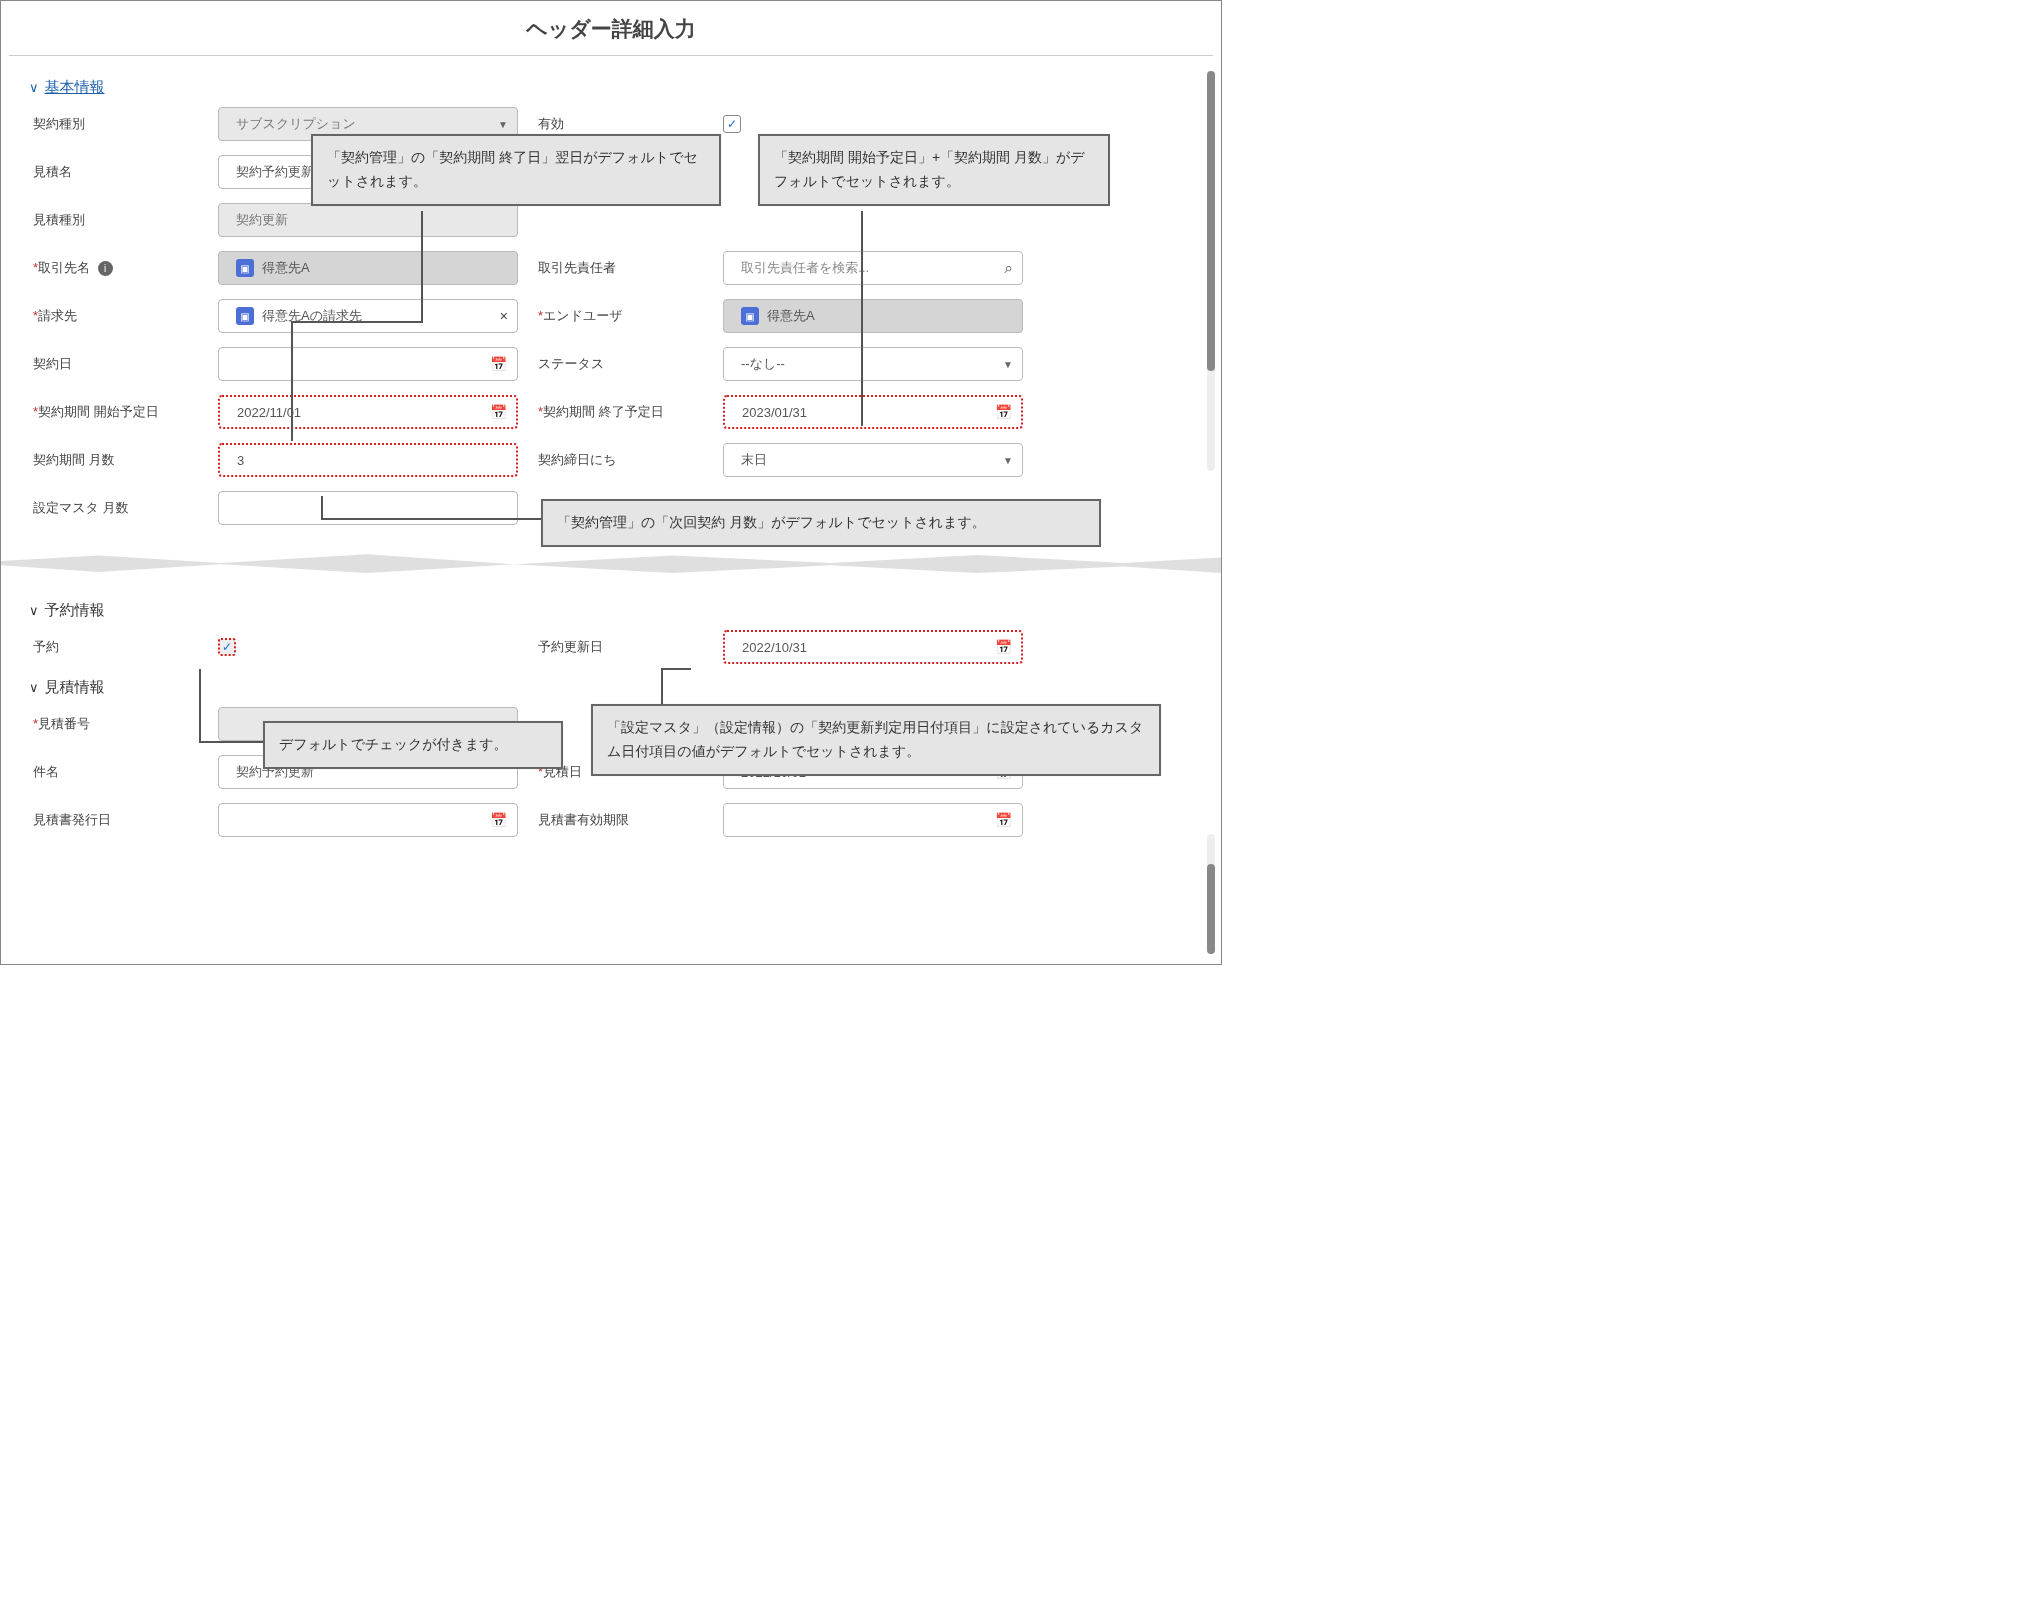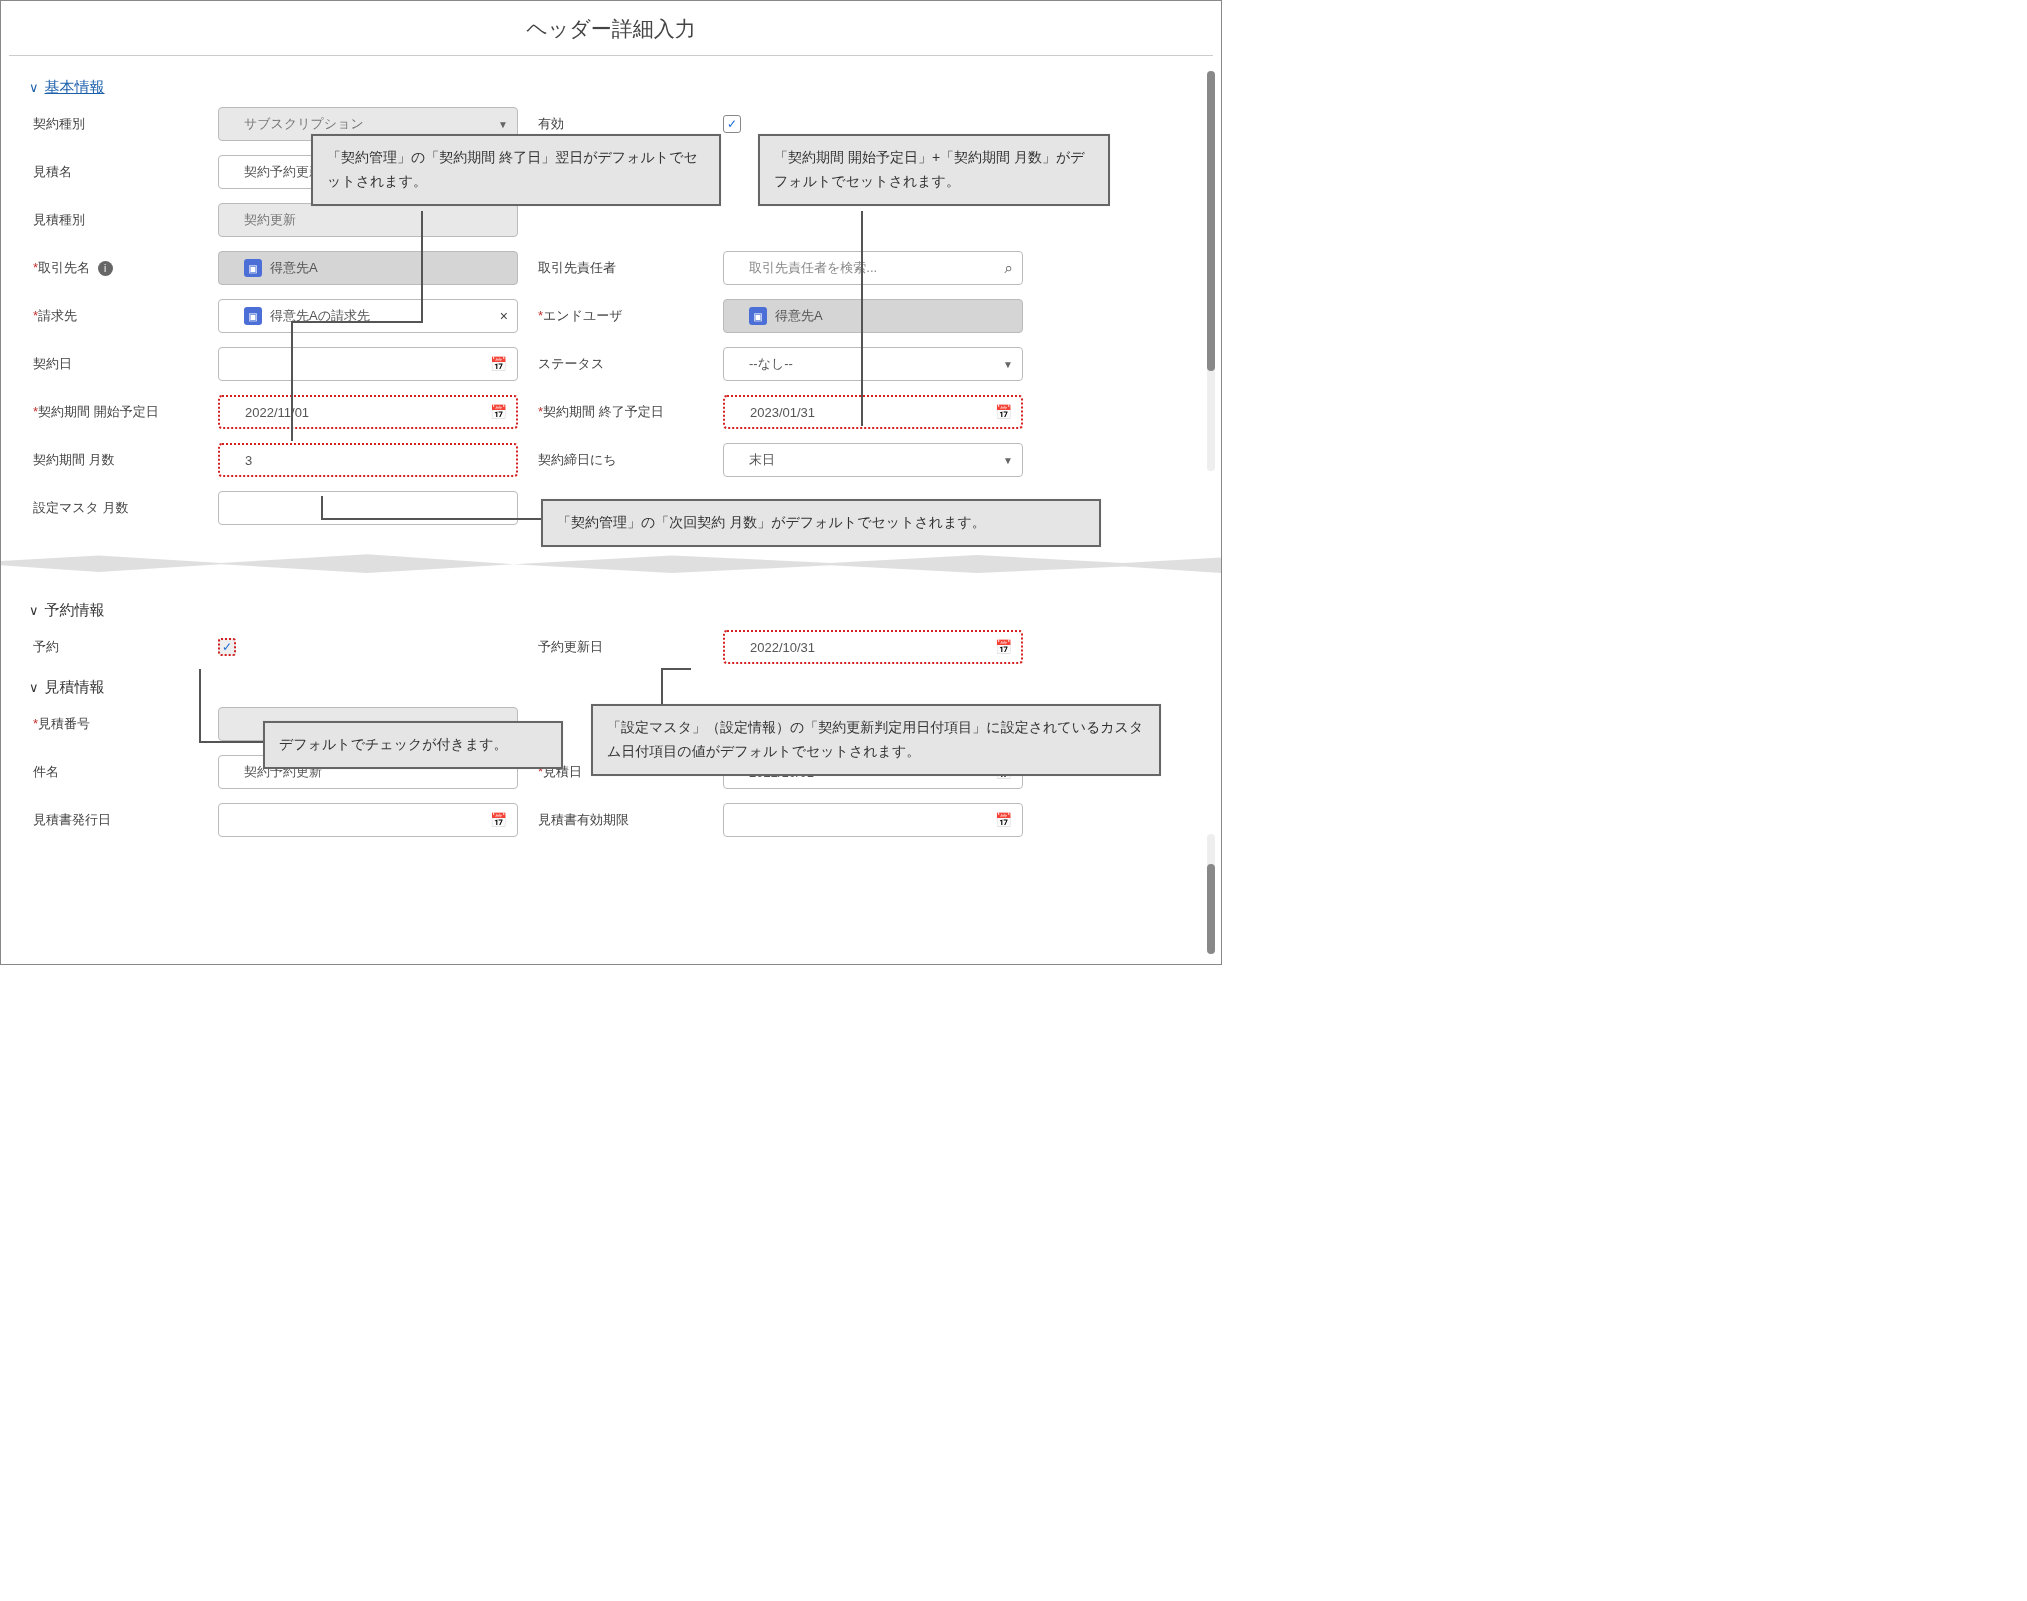--- a/index.html
+++ b/index.html
@@ -1,30 +1,30 @@
 <!DOCTYPE html>
 <html><head>
 <meta charset="utf-8">
 <style>
 * { box-sizing: border-box; margin: 0; padding: 0; }
 body { font-family: "Hiragino Kaku Gothic ProN", "Meiryo", sans-serif; font-size: 14px; color: #333; background: #fff; }
 .outer-frame { border: 1px solid #888; width: 1222px; height: 965px; position: relative; overflow: hidden; }
-.page-title { text-align: center; font-size: 21px; padding: 14px 0 12px; color: #444; font-weight: 400; }
+.page-title { text-align: center; font-size: 21px; padding: 14px 0 12px; color: #444; font-weight: 700; }
 .hr { border: none; border-top: 1px solid #ccc; margin: 0 8px; }
 .content { padding: 10px 28px 0 28px; position: relative; }
 .section-header { display: flex; align-items: center; gap: 6px; color: #1b5fab; font-size: 15px; margin: 12px 0 10px; cursor: pointer; }
 .section-header .chev { font-size: 13px; }
 .section-header .title { text-decoration: underline; text-align: right; }
 .section-plain .title { text-decoration: none; color: #333; }
 .section-plain { color: #333; }
 .form-grid { display: grid; grid-template-columns: 165px 300px 165px 300px; column-gap: 20px; row-gap: 14px; align-items: center; margin-left: 4px; }
 .label { font-size: 13px; color: #444; }
 .req { color: #c23030; }
 .field { position: relative; }
-.input { width: 100%; height: 34px; border: 1px solid #bbb; border-radius: 4px; padding: 0 25px; background: #fff; font-size: 13px; display: flex; align-items: center; color: #555; }
+.input { width: 100%; height: 34px; border: 1px solid #bbb; border-radius: 4px; padding: 0 17px; background: #fff; font-size: 13px; display: flex; align-items: center; color: #555; }
 .input.disabled { background: #e8e8e8; color: #777; }
 .input.select::after { content: "▼"; position: absolute; right: 10px; top: 50%; transform: translateY(-50%); font-size: 10px; color: #666; }
 .input.date .cal { position: absolute; right: 10px; top: 50%; transform: translateY(-50%); font-size: 14px; color: #555; }
 .input.search .glass { position: absolute; right: 10px; top: 50%; transform: translateY(-50%); font-size: 15px; color: #555; }
 .input.lookup { background: #d5d5d5; gap: 8px; }
 .input.lookup .cube { width: 18px; height: 18px; background: #4b6fd6; border-radius: 3px; display: inline-flex; align-items: center; justify-content: center; color: #fff; font-size: 10px; flex-shrink: 0; }
 .input.clearable .x { position: absolute; right: 10px; top: 50%; transform: translateY(-50%); font-size: 14px; color: #444; cursor: pointer; }
 .checkbox { width: 18px; height: 18px; border: 1px solid #888; border-radius: 3px; display: inline-flex; align-items: center; justify-content: center; font-size: 12px; color: #1e6ed6; background: #fff; }
 .checkbox.disabled { background: #eee; }
 .info-icon { display: inline-flex; width: 15px; height: 15px; border-radius: 50%; background: #666; color: #fff; font-size: 10px; align-items: center; justify-content: center; margin-left: 4px; }

